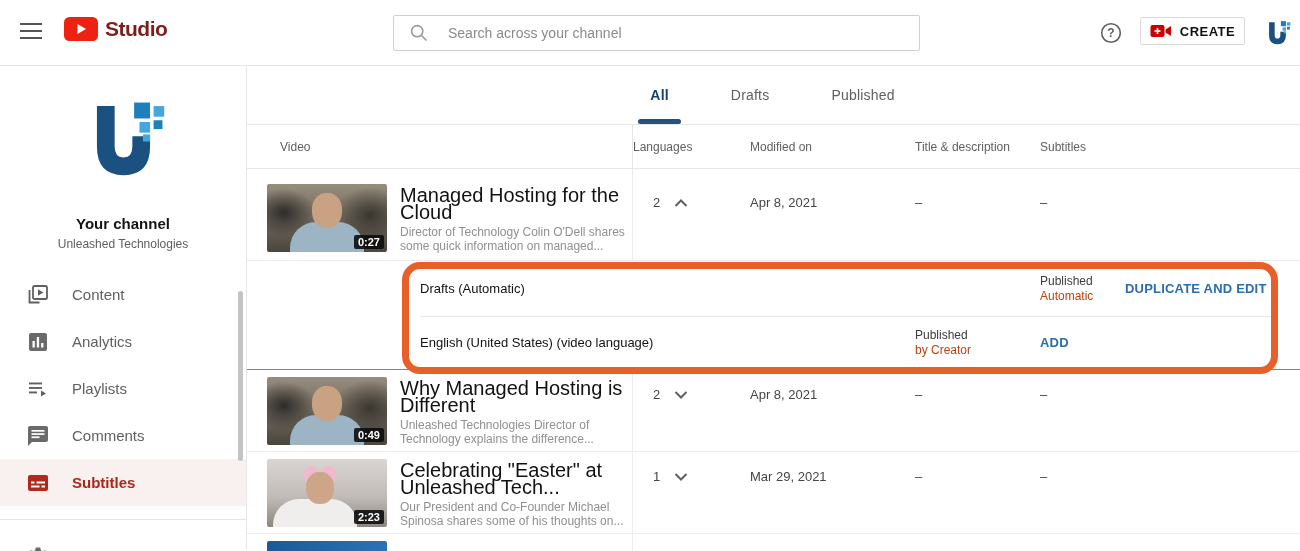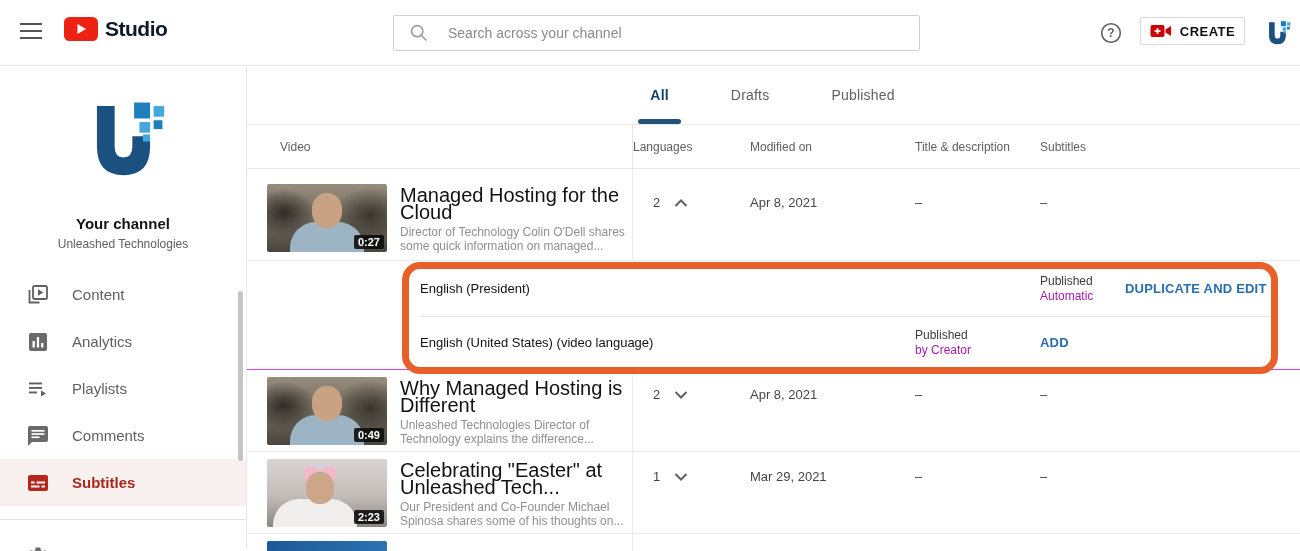--- a/index.html
+++ b/index.html
@@ -14,21 +14,21 @@
   }
   *{box-sizing:border-box;}
   body{margin:0;width:1300px;height:551px;overflow:hidden;background:#fff;
        font-family:"Liberation Sans",sans-serif;-webkit-font-smoothing:antialiased;}
 
   
   .topbar{position:relative;height:66px;background:#fff;border-bottom:1px solid var(--border);}
   .hamburger{position:absolute;left:20px;top:23px;width:22px;height:18px;cursor:pointer;}
   .hamburger span{display:block;height:2px;background:#555;margin-bottom:5px;}
   .logo{position:absolute;left:64px;top:17px;display:flex;align-items:center;cursor:pointer;}
-  .logo-text{font-size:21px;font-weight:bold;color:#0f172a;margin-left:7px;letter-spacing:-0.5px;}
+  .logo-text{font-size:21px;font-weight:bold;color:#7f1d1d;margin-left:7px;letter-spacing:-0.5px;}
   .searchbox{position:absolute;left:393px;top:15px;width:527px;height:36px;border:1px solid #d0d0d0;
              border-radius:2px;background:#fff;display:flex;align-items:center;}
   .searchbox svg{margin-left:15px;flex-shrink:0;}
   .searchbox input{border:none;outline:none;margin-left:17px;width:430px;font-size:14px;color:#333;
                    font-family:Liberation Sans, sans-serif;background:transparent;}
   .searchbox input::placeholder{color:#8a8a8a;}
   .help-btn{position:absolute;left:1099px;top:21px;width:24px;height:24px;border:none;background:none;padding:0;cursor:pointer;}
   .create-btn{position:absolute;left:1140px;top:17px;width:105px;height:28px;background:#fff;
               border:1px solid #d9d9d9;border-radius:2px;display:flex;align-items:center;justify-content:center;
               gap:8px;font-size:13px;font-weight:bold;color:#111;letter-spacing:.5px;font-family:inherit;cursor:pointer;}
@@ -98,21 +98,21 @@
   .vmeta{margin-left:13px;width:232px;padding-top:3px;}
   .vtitle{font-size:20px;color:#121212;line-height:17px;cursor:pointer;}
   .vdesc{margin-top:4px;font-size:12px;color:var(--lightgray);line-height:14px;max-height:28px;overflow:hidden;}
 
   
   .lrow{height:55px;position:relative;}
   .lrow.second{height:54px;border-bottom:1px solid #d946ef;}
   .lrow.second::before{content:"";position:absolute;left:173px;right:28px;top:0;height:1px;background:#e6e6e6;}
   .lname{grid-column:1/4;padding-left:173px;display:flex;align-items:center;font-size:13px;color:#121212;}
   .lstatus{display:flex;flex-direction:column;justify-content:center;font-size:12px;color:#3c3c3c;line-height:15px;}
-  .lstatus .sub{color:#a21caf;}
+  .lstatus .sub{color:#c2410c;}
   .laction{display:flex;align-items:center;font-size:13px;font-weight:bold;color:var(--link);
            letter-spacing:.2px;cursor:pointer;}
   .pos4{grid-column:4;}
   .pos5{grid-column:5;}
   .pos6{grid-column:6;}
 
   .highlight{position:absolute;left:155px;top:196px;width:876px;height:112px;border:7px solid var(--orange);
              border-radius:18px;pointer-events:none;z-index:5;}
 </style>
 </head>
@@ -276,21 +276,21 @@
         <svg width="14" height="10" viewBox="0 0 14 10">
           <polyline points="1.5,8 7,2.5 12.5,8" fill="none" stroke="#606060" stroke-width="2"></polyline>
         </svg>
       </div>
       <div class="cell">Apr 8, 2021</div>
       <div class="cell dash">–</div>
       <div class="cell dash">–</div>
     </div>
 
     <div class="lrow grid">
-      <div class="lname">English (President)</div>
+      <div class="lname">Drafts (Automatic)</div>
       <div class="lstatus pos5">
         <span>Published</span>
         <span class="sub">Automatic</span>
       </div>
       <div class="laction pos6">DUPLICATE AND EDIT</div>
     </div>
 
     <div class="lrow second grid">
       <div class="lname">English (United States) (video language)</div>
       <div class="lstatus pos4">

